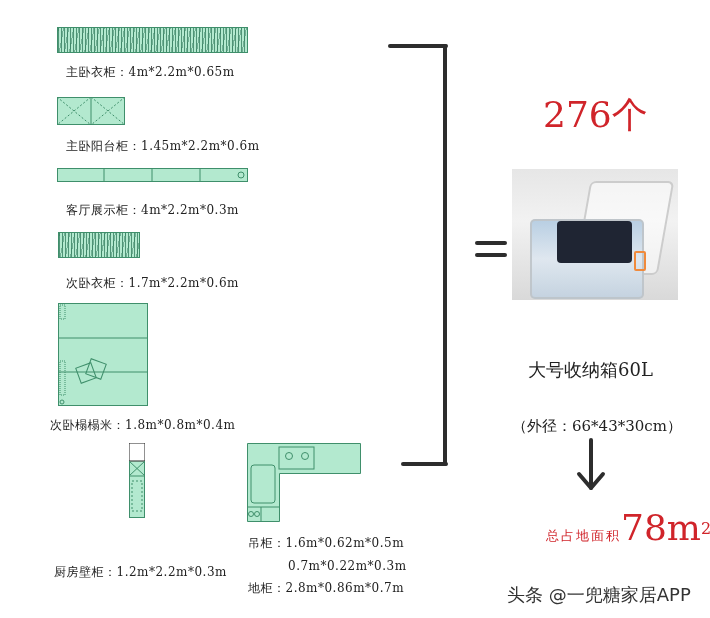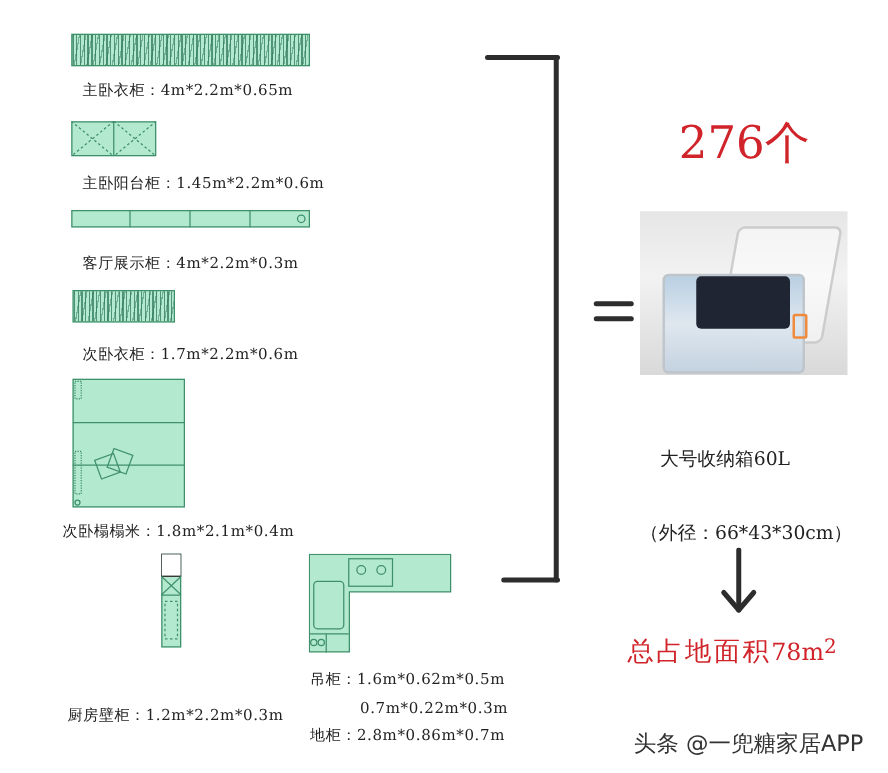--- a/index.html
+++ b/index.html
@@ -52,21 +52,21 @@
   <svg width="90" height="103" style="position:absolute;left:-1px;top:-1px;">
     <line x1="0" y1="35" x2="90" y2="35" stroke="#3f8f6b"></line>
     <line x1="0" y1="69" x2="90" y2="69" stroke="#3f8f6b"></line>
     <rect x="2" y="2" width="5" height="14" fill="none" stroke="#3f8f6b" stroke-dasharray="1,1"></rect>
     <rect x="2" y="58" width="5" height="34" fill="none" stroke="#3f8f6b" stroke-dasharray="1,1"></rect>
     <rect x="20" y="62" width="16" height="16" fill="none" stroke="#3f8f6b" transform="rotate(-20 28 70)"></rect>
     <rect x="30" y="58" width="16" height="16" fill="none" stroke="#3f8f6b" transform="rotate(20 38 66)"></rect>
     <circle cx="4" cy="99" r="2" fill="none" stroke="#3f8f6b"></circle>
   </svg>
 </div>
-<div class="lbl" style="left:50px;top:417px;">次卧榻榻米：1.8m*2.1m*0.4m</div>
+<div class="lbl" style="left:50px;top:417px;">次卧榻榻米：1.8m*0.8m*0.4m</div>
 
 <div class="cab" style="left:129px;top:443px;width:16px;height:75px;">
   <svg width="16" height="75" style="position:absolute;left:-1px;top:-1px;">
     <rect x="0" y="0" width="16" height="18" fill="#fff" stroke="#222"></rect>
     <line x1="0" y1="18" x2="16" y2="33" stroke="#3f8f6b"></line>
     <line x1="16" y1="18" x2="0" y2="33" stroke="#3f8f6b"></line>
     <line x1="0" y1="33" x2="16" y2="33" stroke="#3f8f6b"></line>
     <rect x="3" y="38" width="10" height="30" fill="none" stroke="#3f8f6b" stroke-dasharray="2,2"></rect>
   </svg>
 </div>
@@ -96,25 +96,25 @@
 
 <div class="abs red" style="left:543px;top:95px;font-size:36px;line-height:40px;">276个</div>
 
 <div class="abs" style="left:512px;top:169px;width:166px;height:131px;background:linear-gradient(180deg,#e6e6e6 0%,#f2f2f2 40%,#d9d9d9 100%);overflow:hidden;">
   <div class="abs" style="left:70px;top:12px;width:80px;height:90px;border:2px solid rgba(200,200,200,0.9);border-radius:6px;background:rgba(255,255,255,0.5);transform:skewX(-10deg);"></div>
   <div class="abs" style="left:18px;top:50px;width:110px;height:76px;border:2px solid rgba(190,195,200,0.9);border-radius:5px;background:linear-gradient(180deg,#b9cfe3 0%,#dfe7ef 50%,#c5d3e0 100%);"></div>
   <div class="abs" style="left:45px;top:52px;width:75px;height:42px;background:#1f2533;border-radius:4px;"></div>
   <div class="abs" style="left:122px;top:82px;width:8px;height:16px;border:2px solid #f08a3c;border-radius:2px;"></div>
 </div>
 
-<div class="abs" style="left:528px;top:358px;font-size:15px;">大号收纳箱60L</div>
+<div class="abs" style="left:528px;top:358px;font-size:18px;">大号收纳箱60L</div>
 <div class="abs" style="left:512px;top:400px;font-size:15px;margin-top:17px;">（外径：66*43*30cm）</div>
 
 <svg class="abs" width="30" height="56" style="left:576px;top:438px;">
   <line x1="15" y1="2" x2="15" y2="50" stroke="#2d2d2d" stroke-width="4" stroke-linecap="round"></line>
   <polyline points="3,36 15,50 27,36" fill="none" stroke="#2d2d2d" stroke-width="4" stroke-linecap="round" stroke-linejoin="round"></polyline>
 </svg>
 
 <div class="abs red" style="left:502px;top:507px;white-space:nowrap;">
-  <span style="font-size:21px;letter-spacing:2px;">总占地面积</span><span style="font-size:19px;">78m</span><sup style="font-size:16px;">2</sup>
+  <span style="font-size:13px;letter-spacing:2px;margin-left:44px;">总占地面积</span><span style="font-size:36px;">78m</span><sup style="font-size:16px;">2</sup>
 </div>
 
 <div class="abs" style="left:507px;top:583px;font-size:18px;color:#333;font-family:'DejaVu Sans','Liberation Sans',sans-serif;">头条 @一兜糖家居APP</div>
 
 </body></html>

